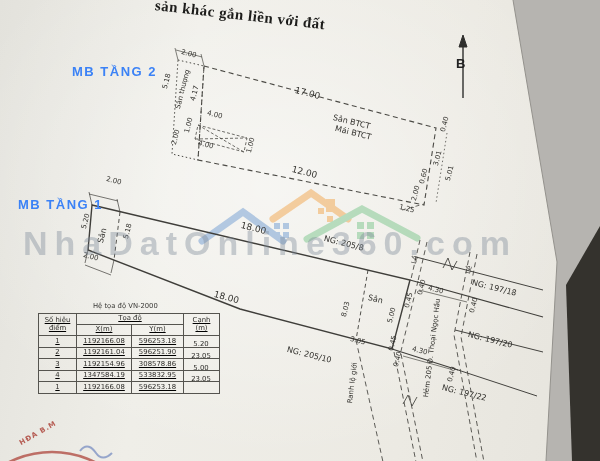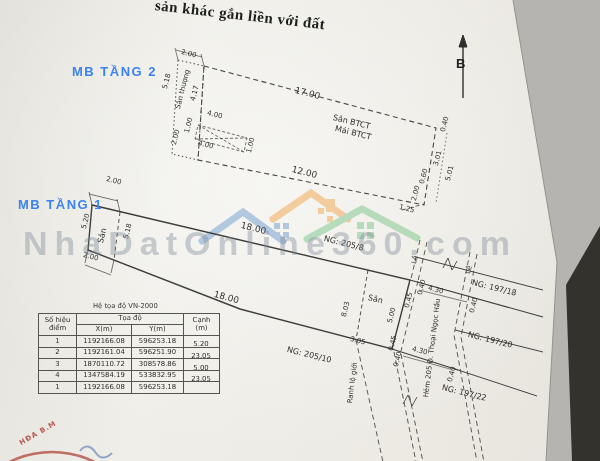--- a/index.html
+++ b/index.html
@@ -16,21 +16,21 @@
   .s8{font-size:8px;} .s9{font-size:9px;} .s7{font-size:7px;}
   .ttl{position:absolute;white-space:nowrap;font:bold 13px "Liberation Sans",sans-serif;
        letter-spacing:1.5px;color:#3b82f6;line-height:1;margin-top:10px;}
   .toptext{position:absolute;white-space:nowrap;font:bold 15px "Liberation Serif",serif;
        color:#1d1d1b;letter-spacing:.5px;transform-origin:0 0;}
   .north-b{position:absolute;font:bold 13px "Liberation Sans",sans-serif;color:#222;}
   .wm{position:absolute;white-space:nowrap;font:bold 34px "Liberation Sans",sans-serif;
       letter-spacing:7px;color:rgba(125,138,152,.40);line-height:1;}
   
   #tbl-wrap{position:absolute;left:38px;top:313px;width:181px;height:79px;}
-  table{border-collapse:collapse;table-layout:fixed;width:181px;}
+  table{border-collapse:collapse;table-layout:fixed;width:181px;text-decoration:underline;}
   td,th{border:1px solid #55544f;font:6.9px "DejaVu Sans",sans-serif;color:#2e2d2a;
         text-align:center;padding:0;line-height:1.05;font-weight:normal;overflow:hidden;}
   thead th{height:10px;}
   tbody td{height:10.6px;}
   .tbl-title{position:absolute;white-space:nowrap;font:bold 8px "DejaVu Sans",sans-serif;
        color:#2c2b28;letter-spacing:.4px;}
   .tbl-sub{position:absolute;white-space:nowrap;font:6.8px "DejaVu Sans",sans-serif;color:#3a3936;}
   .canh{position:absolute;width:34px;text-align:center;font:6.9px "DejaVu Sans",sans-serif;color:#2e2d2a;}
   .stamp-text{position:absolute;font:bold 7px "DejaVu Sans",sans-serif;color:#a93a30;
       transform-origin:0 0;opacity:.8;letter-spacing:1px;}
@@ -218,21 +218,21 @@
             <td></td>
           </tr>
         <tr>
             <td>2</td>
             <td>1192161.04</td>
             <td>596251.90</td>
             <td></td>
           </tr>
         <tr>
             <td>3</td>
-            <td>1870110.72</td>
+            <td>1192154.96</td>
             <td>308578.86</td>
             <td></td>
           </tr>
         <tr>
             <td>4</td>
             <td>1347584.19</td>
             <td>533832.95</td>
             <td></td>
           </tr>
         <tr>

